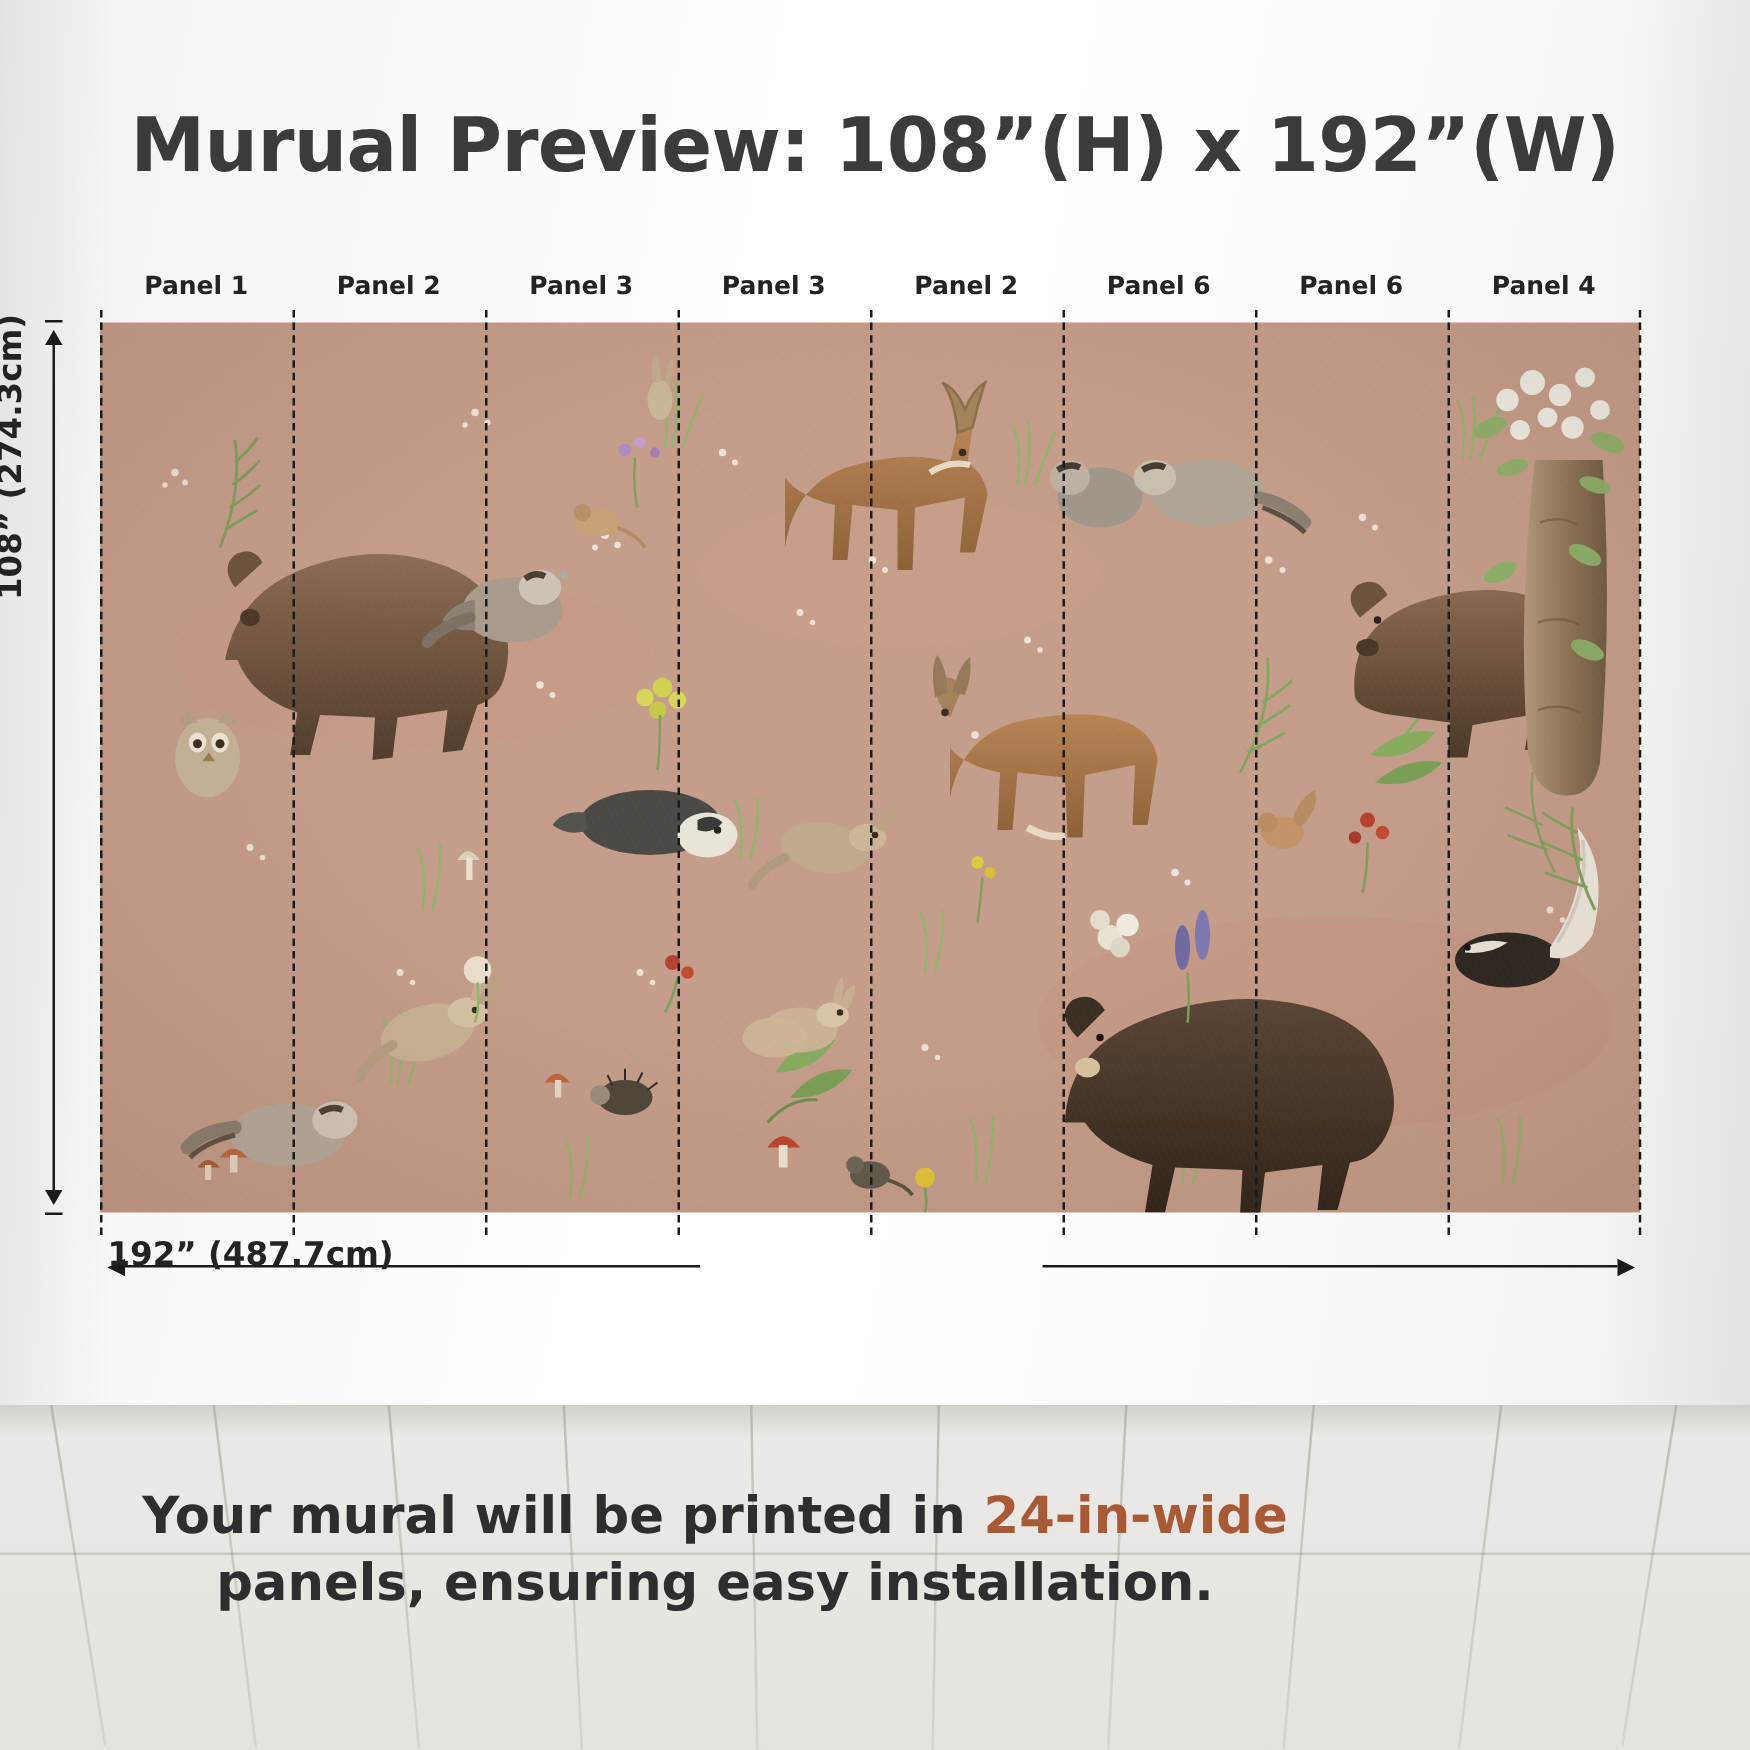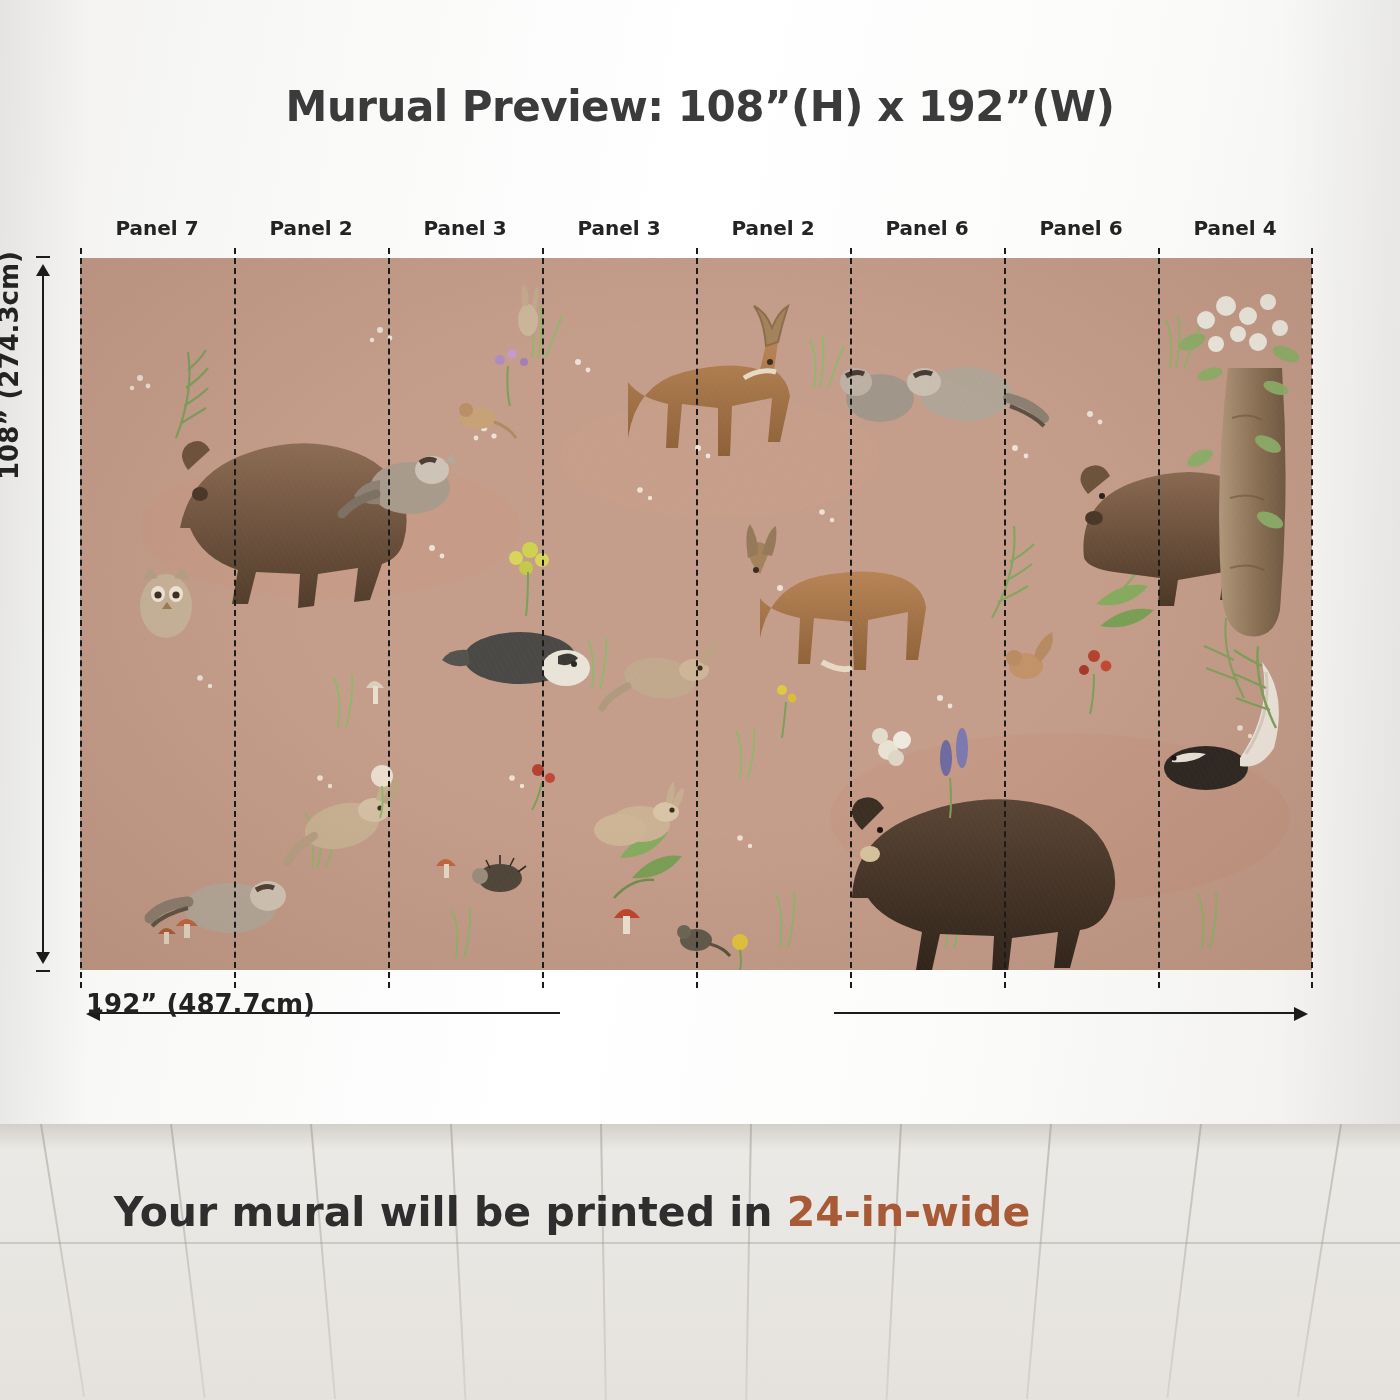--- a/index.html
+++ b/index.html
@@ -24,21 +24,21 @@
     background:linear-gradient(90deg,rgba(0,0,0,0.055),rgba(0,0,0,0));
   }
   .wall-shadow-right{
     position:absolute;right:0;top:0;width:120px;height:1135px;
     background:linear-gradient(270deg,rgba(0,0,0,0.05),rgba(0,0,0,0));
   }
 
   
   .title{
     position:absolute;top:82px;left:0;width:1400px;text-align:center;
-    font-size:42px;font-weight:bold;color:#3b3b3b;letter-spacing:-0.5px;
+    font-size:60px;font-weight:bold;color:#3b3b3b;letter-spacing:-0.5px;
   }
 
   
   .panel-labels{
     position:absolute;left:80px;top:216px;width:1232px;height:30px;
     display:flex;
   }
   .panel-label{
     flex:1;text-align:center;font-size:20px;color:#232323;font-weight:600;
   }
@@ -147,21 +147,21 @@
 
 <div id="root">
 
   <div class="wall"></div>
   <div class="wall-shadow-left"></div>
   <div class="wall-shadow-right"></div>
 
   <div class="title">Murual Preview: 108”(H) x 192”(W)</div>
 
   <div class="panel-labels">
-    <div class="panel-label">Panel 7</div>
+    <div class="panel-label">Panel 1</div>
     <div class="panel-label">Panel 2</div>
     <div class="panel-label">Panel 3</div>
     <div class="panel-label">Panel 3</div>
     <div class="panel-label">Panel 2</div>
     <div class="panel-label">Panel 6</div>
     <div class="panel-label">Panel 6</div>
     <div class="panel-label">Panel 4</div>
   </div>
 
   <div class="mural">
@@ -603,15 +603,16 @@
       <div class="floor-line" style="left:900px; transform:rotate(3deg);"></div>
       <div class="floor-line" style="left:1050px;transform:rotate(5deg);"></div>
       <div class="floor-line" style="left:1200px;transform:rotate(7deg);"></div>
       <div class="floor-line" style="left:1340px;transform:rotate(9deg);"></div>
       <div class="floor-seam" style="top:118px;"></div>
     </div>
   </div>
 
   <div class="footer">
     <span>Your mural will be printed in </span><span class="hl">24-in-wide</span><br>
+    <span>panels, ensuring easy installation.</span>
   </div>
 
 </div>
 
 </body></html>

